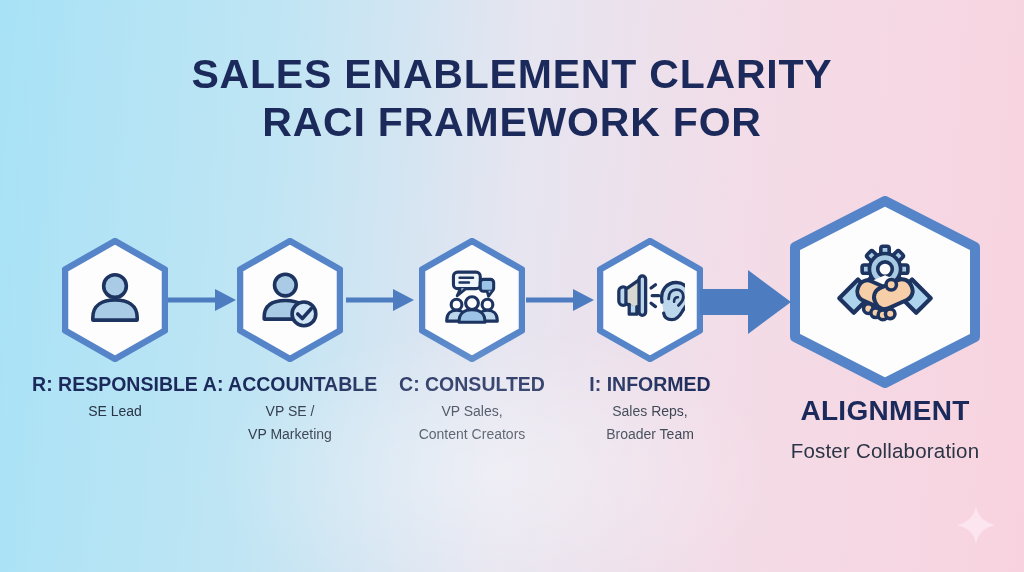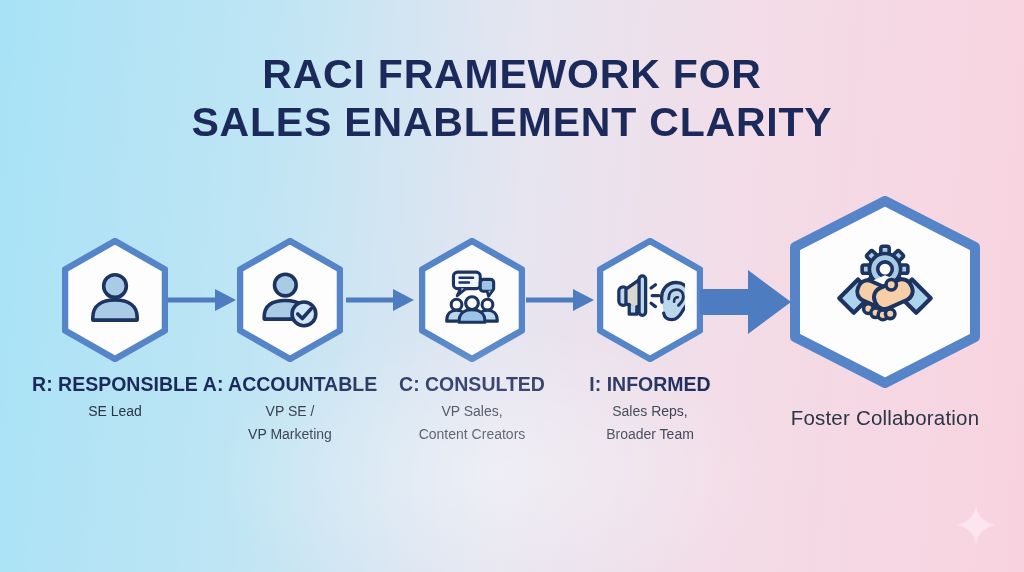--- a/index.html
+++ b/index.html
@@ -32,22 +32,22 @@
   }
   .outcome-sub{margin-top:7px;font-weight:400;font-size:20.5px;color:#2b3545;letter-spacing:.2px;}
   .sparkle{position:absolute;left:956px;top:505px;width:40px;height:40px;}
 </style>
 </head>
 <body>
 
 <div class="stage">
 
   <div class="title">
+    <div>SALES ENABLEMENT CLARITY</div>
     <div>RACI FRAMEWORK FOR</div>
-    <div>SALES ENABLEMENT CLARITY</div>
   </div>
 
   <div class="hex-node" style="left:62px;top:238px;width:106px;height:124px;">
     <svg class="hex" viewBox="0 0 106 124">
       <polygon points="53,3 103,31.5 103,92.5 53,121 3,92.5 3,31.5" fill="#fdfdfe" stroke="#5585c8" stroke-width="6.5" stroke-linejoin="round"></polygon>
     </svg>
     <svg class="node-icon" width="66" height="66" viewBox="0 0 64 64">
       <g stroke="#1d3461" stroke-linejoin="round">
         <path d="M10.5 51.5 v-2.5 c0-12 9-17 21.5-17 s21.5 5 21.5 17 v2.5 z" fill="#a9cbe5" stroke-width="3.5"></path>
         <circle cx="32" cy="18.5" r="11" fill="#a9cbe5" stroke-width="3.5"></circle>
@@ -179,20 +179,21 @@
   </div>
   <div class="step-label" style="left:555px;">
     <div>I: INFORMED</div>
     <div class="step-sub">
       <div>Sales Reps,</div>
       <div>Broader Team</div>
     </div>
   </div>
 
   <div class="outcome-label">
+    <div>ALIGNMENT</div>
     <div class="outcome-sub">Foster Collaboration</div>
   </div>
 
   <svg class="sparkle" viewBox="0 0 40 40">
     <path d="M20 1 Q22.5 16 39 20 Q22.5 24 20 39 Q17.5 24 1 20 Q17.5 16 20 1 Z" fill="#fce6ee" opacity="0.95"></path>
   </svg>
 
 </div>
 
 </body></html>

